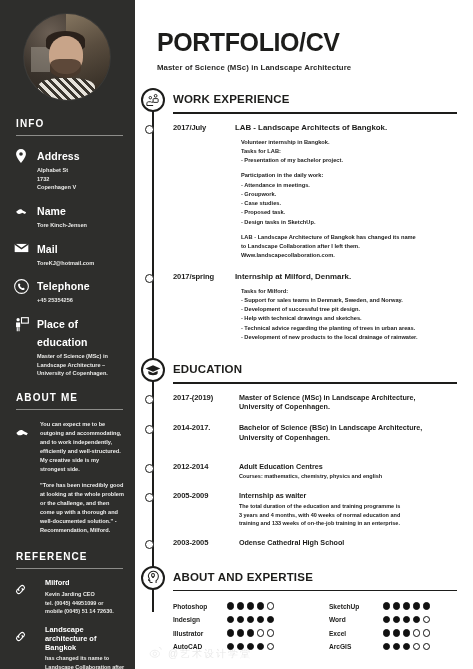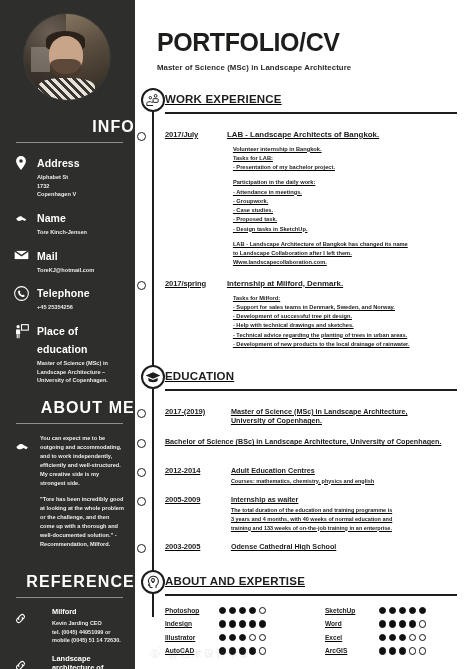--- a/index.html
+++ b/index.html
@@ -42,65 +42,65 @@
   .photo .hair { position:absolute; left:25%; top:20%; width:46%; height:22%;
     border-radius: 50% 50% 20% 20%; background:#2a211b; }
   .photo .beard { position:absolute; left:30%; top:52%; width:36%; height:22%;
     border-radius: 30% 30% 50% 50%; background:#4a382c; opacity:.85; }
   .photo .body { position:absolute; left:16%; bottom:0; width:66%; height:26%;
     border-radius: 40% 40% 0 0;
     background: repeating-linear-gradient(45deg,#e6e2da 0 3px,#3a352e 3px 6px);
   }
 
   .sb-heading {
-    font-size: 16px; letter-spacing: 1.1px; font-weight: 700;
-    padding: 0 0 0 16px; margin-top: 18px; color:#fff;text-align:right;
+    font-size: 10px; letter-spacing: 1.1px; font-weight: 700;
+    padding: 0 0 0 16px; margin-top: 18px; color:#fff;
   }
   .sb-rule { height: 1px; background: #8d8d8a; margin: 6px 12px 0 16px; }
 
   .info-list { margin-top: 10px; padding: 0 8px 0 12px; }
   .info-row { display: flex; gap: 7px; margin-bottom: 9px; align-items: flex-start; }
   .info-ico { width: 18px; min-width:18px; display:flex; justify-content:center; padding-top:3px; }
   .info-ico svg { display:block; }
   .info-label { font-size: 10.5px; font-weight: 700; line-height: 1.1; letter-spacing:.1px; }
   .info-value { font-size: 5.6px; line-height: 1.55; margin-top: 2px; color: #e9e9e7; font-weight:600; }
 
   .about-body { display:flex; gap:6px; padding: 10px 10px 0 14px; }
   .about-ico { width:20px; min-width:20px; padding-top:4px; }
   .about-text p { font-size: 5.6px; line-height: 1.62; font-weight:600; color:#ececeb; }
   .about-text p + p { margin-top: 7px; }
 
   .ref-list { padding: 10px 8px 0 14px; }
-  .ref-row { display:flex; gap:22px; margin-bottom: 10px; }
+  .ref-row { display:flex; gap:15px; margin-bottom: 10px; }
   .ref-ico { width:16px; min-width:16px; padding-top:3px; }
   .ref-name { font-size: 7.4px; font-weight: 700; line-height:1.2; margin-bottom:1.5px; }
   .ref-text { font-size: 5.5px; line-height: 1.6; font-weight:600; color:#e9e9e7; }
 
   
   .main { width: 381px; height: 669px; background:#fff; position: relative; padding-left: 0; }
   .head { padding: 28px 18px 0 22px; }
   .head h1 { font-size: 25px; font-weight: 800; letter-spacing: -0.4px; color:#1d1d1b; }
   .head h2 { font-size: 7.8px; font-weight: 700; color:#2a2a28; margin-top: 6px; letter-spacing:.1px; }
 
   .timeline { position: relative; margin-top: 16px; }
   .tl-line {
     position:absolute; left: 17px; top: 14px; bottom: 44px; width: 2px; background:#1d1d1b;
   }
-  .section { position: relative; padding-left: 30px; margin-bottom: 6px; text-decoration: underline; }
+  .section { position: relative; padding-left: 38px; margin-bottom: 6px; }
   .sec-badge {
     position:absolute; left: 6px; top: 0;
     width: 24px; height: 24px; border-radius: 50%;
     background:#fff; border: 2px solid #1d1d1b;
     display:flex; align-items:center; justify-content:center;
     z-index: 3;
   }
   .sec-title { font-size: 11.5px; font-weight: 700; color:#1d1d1b; letter-spacing:.2px; padding-top: 5px; }
   .sec-rule { height: 1.6px; background:#1d1d1b; margin: 7px 16px 0 0; }
 
-  .entry { position: relative; display: flex; margin-top: 16px; padding-left: 0; }
+  .entry { position: relative; display: flex; margin-top: 9px; padding-left: 0; }
   .dot {
     position:absolute; left: -28px; top: 2px; width: 9px; height: 9px; border-radius:50%;
     background:#fff; border: 1.6px solid #1d1d1b; z-index:3;
   }
   .date { width: 62px; min-width:62px; font-size: 7.6px; font-weight: 700; color:#1d1d1b; letter-spacing:-.1px; }
   .body-col { flex: 1; padding-right: 14px; }
   .e-title { font-size: 7.9px; font-weight: 700; color:#1d1d1b; line-height: 1.28; }
   .e-sub { font-size: 5.7px; font-weight: 600; color:#222; line-height: 1.62; margin-top: 5px; padding-left: 6px; }
   .e-sub.block + .e-sub.block { margin-top: 6px; }
 
@@ -225,21 +225,21 @@
         <svg width="17" height="16" viewBox="0 0 24 24" fill="#fff">
             <path d="M3 13c2-1 4-4 7-4 2 0 3 1 4 2l6 3-2 3-5-2c-1 1-3 2-5 2-3 0-5-2-5-4z"></path>
           </svg>
       </span>
       <div class="about-text">
         <p>You can expect me to be outgoing and accommodating, and to work independently, efficiently and well-structured. My creative side is my strongest side.</p>
         <p>"Tore has been incredibly good at looking at the whole problem or the challenge, and then come up with a thorough and well-documented solution." - Recommendation, Milford.</p>
       </div>
     </div>
 
-    <div class="sb-heading" style="margin-top:24px">REFERENCE</div>
+    <div class="sb-heading" style="margin-top:16px">REFERENCE</div>
     <div class="sb-rule"></div>
 
     <div class="ref-list">
       <div class="ref-row">
         <span class="ref-ico">
           <svg width="13" height="13" viewBox="0 0 20 20" fill="none" stroke="#fff" stroke-width="1.7">
               <path d="M8 12a3.4 3.4 0 010-4.8l2.4-2.4a3.4 3.4 0 014.8 4.8l-1.2 1.2"></path>
               <path d="M12 8a3.4 3.4 0 010 4.8l-2.4 2.4a3.4 3.4 0 01-4.8-4.8l1.2-1.2"></path>
             </svg>
         </span>
@@ -346,20 +346,21 @@
           <span class="dot"></span>
           <div class="date">2017-(2019)</div>
           <div class="body-col">
             <div class="edu-title" style="white-space:pre-line">Master of Science (MSc) in Landscape Architecture,
 University of Copenhagen.</div>
           </div>
         </div>
 
         <div class="entry edu-entry" style="margin-top:11px">
           <span class="dot"></span>
+          <div class="date">2014-2017.</div>
           <div class="body-col">
             <div class="edu-title">Bachelor of Science (BSc) in Landscape Architecture, University of Copenhagen.</div>
           </div>
         </div>
 
         <div class="entry edu-entry" style="margin-top:19px">
           <span class="dot"></span>
           <div class="date">2012-2014</div>
           <div class="body-col">
             <div class="edu-title">Adult Education Centres</div>

